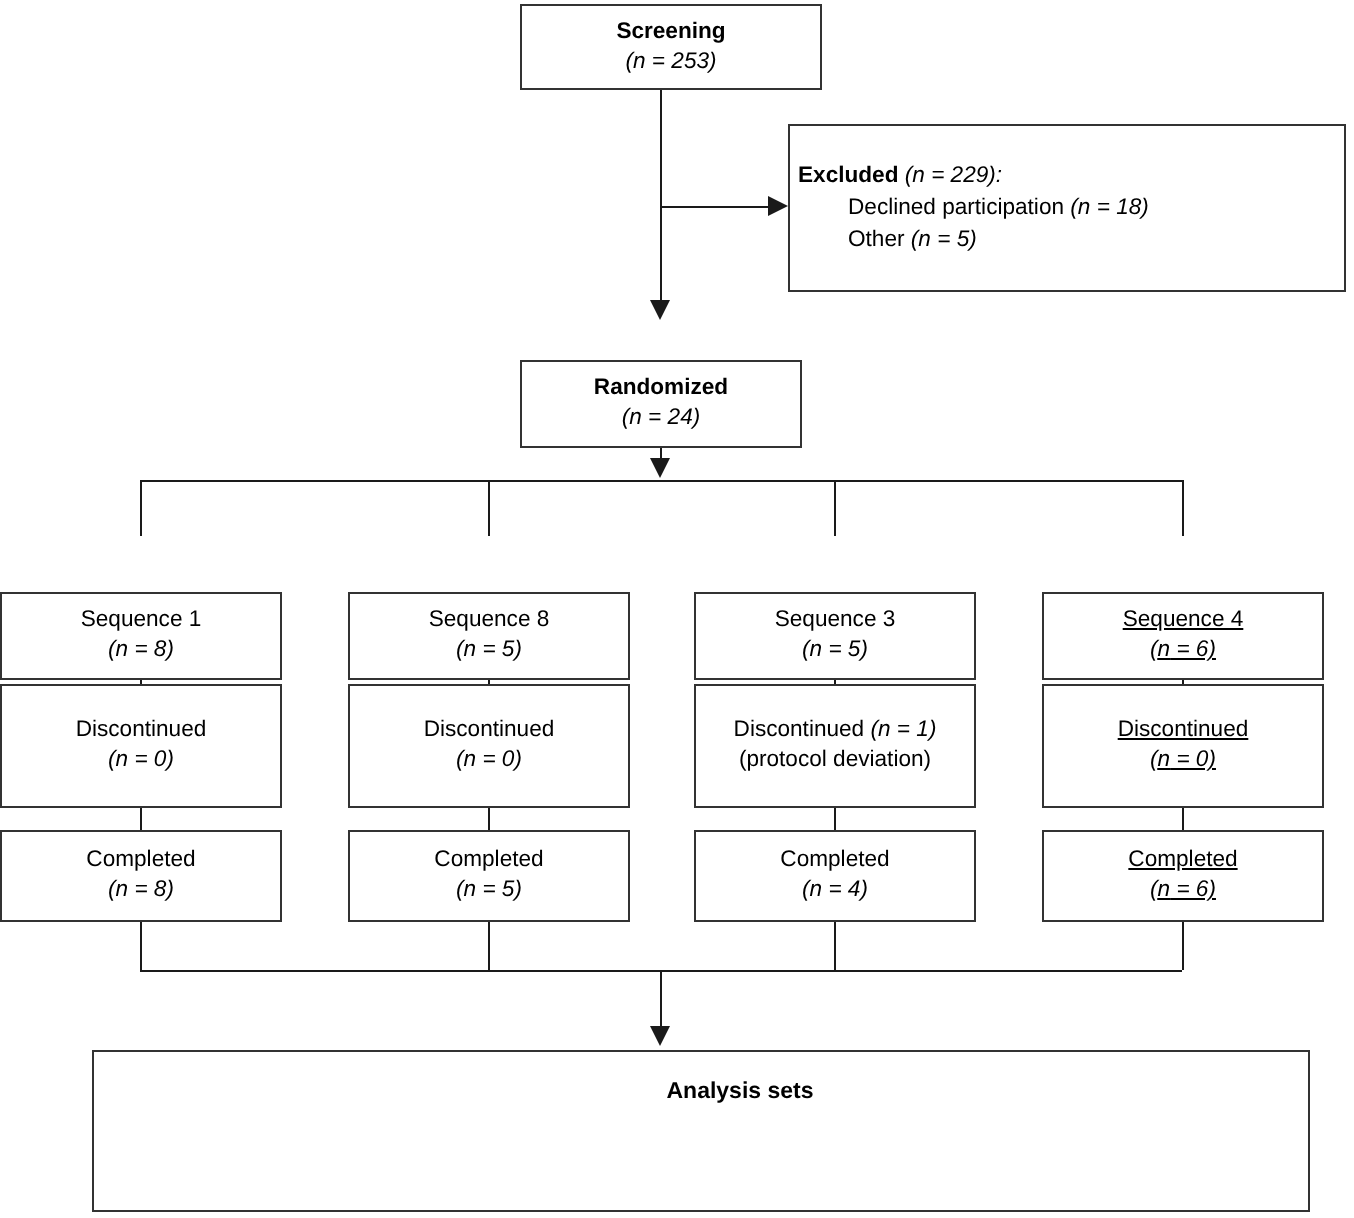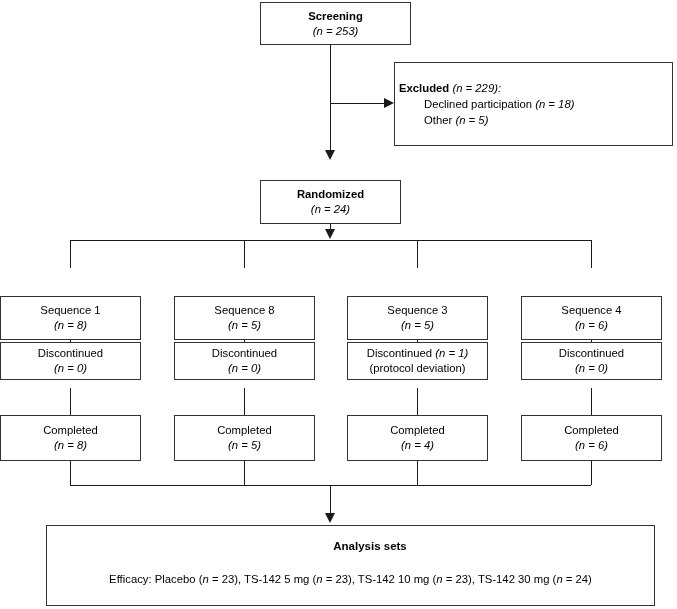--- a/index.html
+++ b/index.html
@@ -51,27 +51,27 @@
   #excluded-box{
     left:394px;top:62px;width:279px;height:84px;
     align-items:flex-start;justify-content:center;text-align:left;
     padding:0 0 0 4px;
   }
   #excluded-box .ln{line-height:1.42;}
   #excluded-box .indent{padding-left:25px;}
   #randomized-box{left:260px;top:160px;width:141px;height:44px;margin-top:20px;}
 
   .seq-box{top:268px;width:141px;height:44px;margin-top:28px;}
-  .disc-box{top:342px;width:141px;height:38px;}
+  .disc-box{top:342px;width:141px;height:62px;}
   .comp-box{top:415px;width:141px;height:46px;text-align:center;}
 
   .col0{left:0px;}
   .col1{left:174px;}
   .col2{left:347px;}
-  .col3{left:521px;}
+  .col3{left:521px;text-decoration:underline;}
 
   #analysis-box{
     left:46px;top:525px;width:609px;height:81px;
     justify-content:flex-start;padding-top:13px;
   }
   #analysis-box .title{font-weight:bold;font-size:11.5px;margin-left:39px;}
   #analysis-box .detail{margin-top:17px;}
   #analysis-box .detail .ln{line-height:1.45;font-size:11.3px;}
 </style>
 </head>
@@ -173,15 +173,14 @@
   <span class="ln ital">(<i>n</i> = 4)</span>
 </div>
 <div class="box comp-box col3">
   <span class="ln">Completed</span>
   <span class="ln ital">(<i>n</i> = 6)</span>
 </div>
 
 <div class="box" id="analysis-box">
   <span class="ln title">Analysis sets</span>
   <div class="detail">
-    <span class="ln">Efficacy: Placebo (<i>n</i> = 23), TS-142 5 mg (<i>n</i> = 23), TS-142 10 mg (<i>n</i> = 23), TS-142 30 mg (<i>n</i> = 24)</span>
   </div>
 </div>
 
 </body></html>

